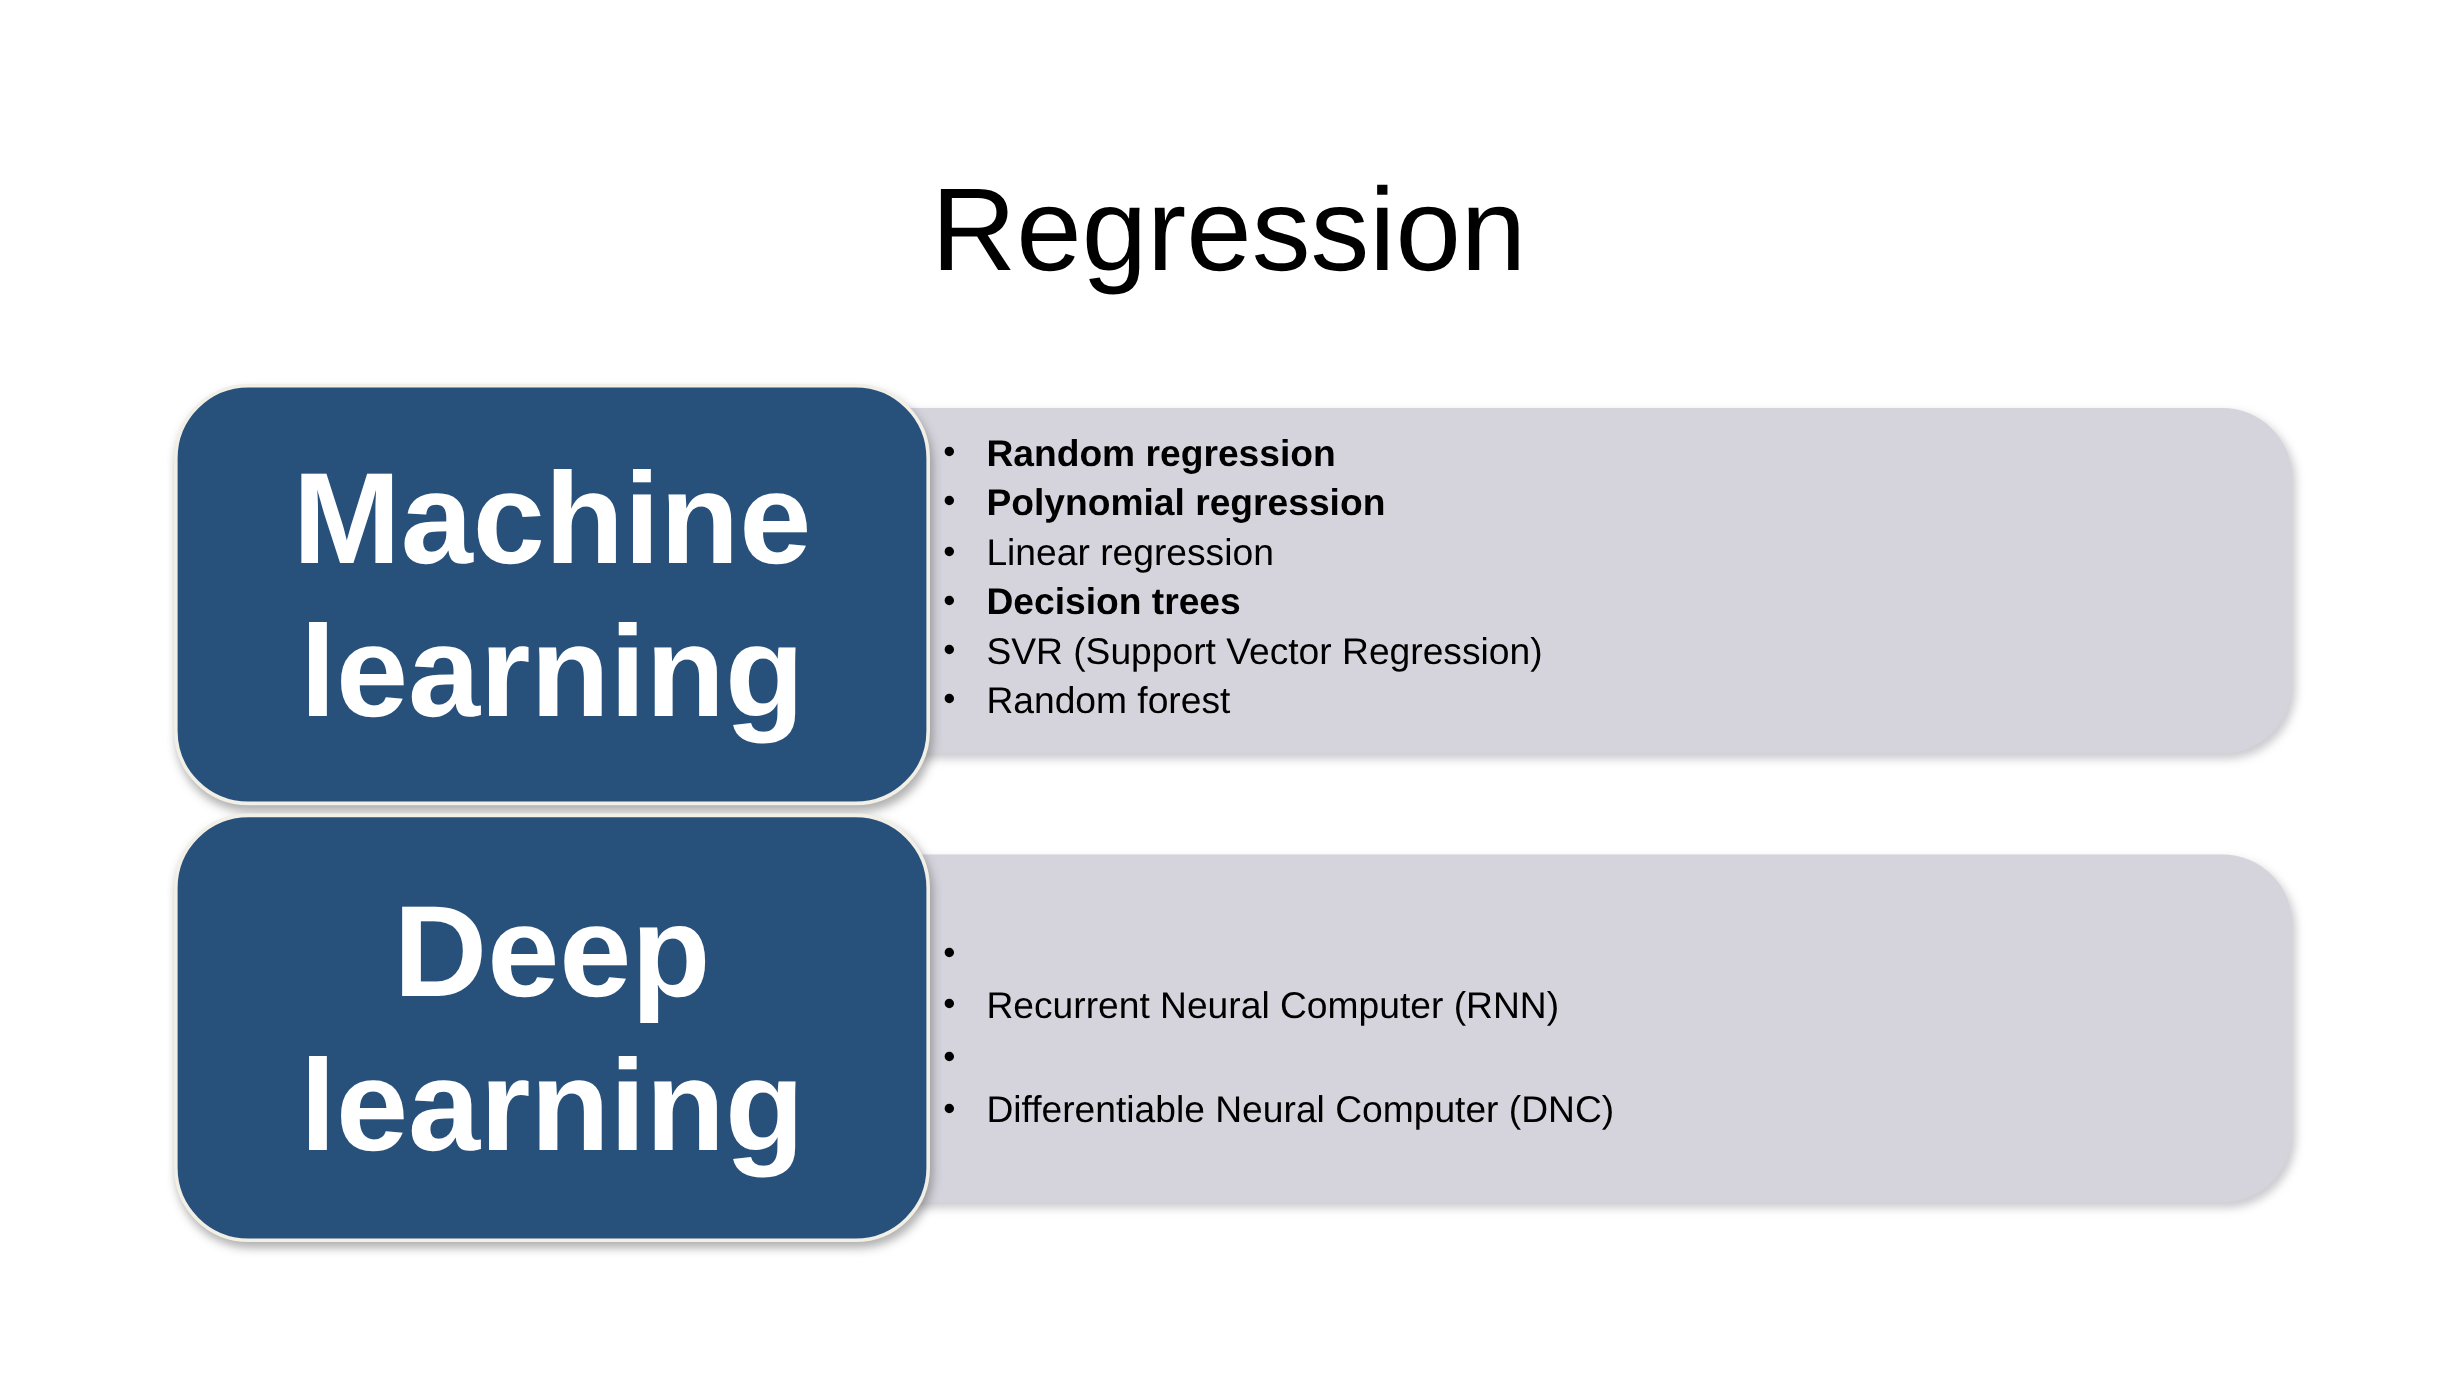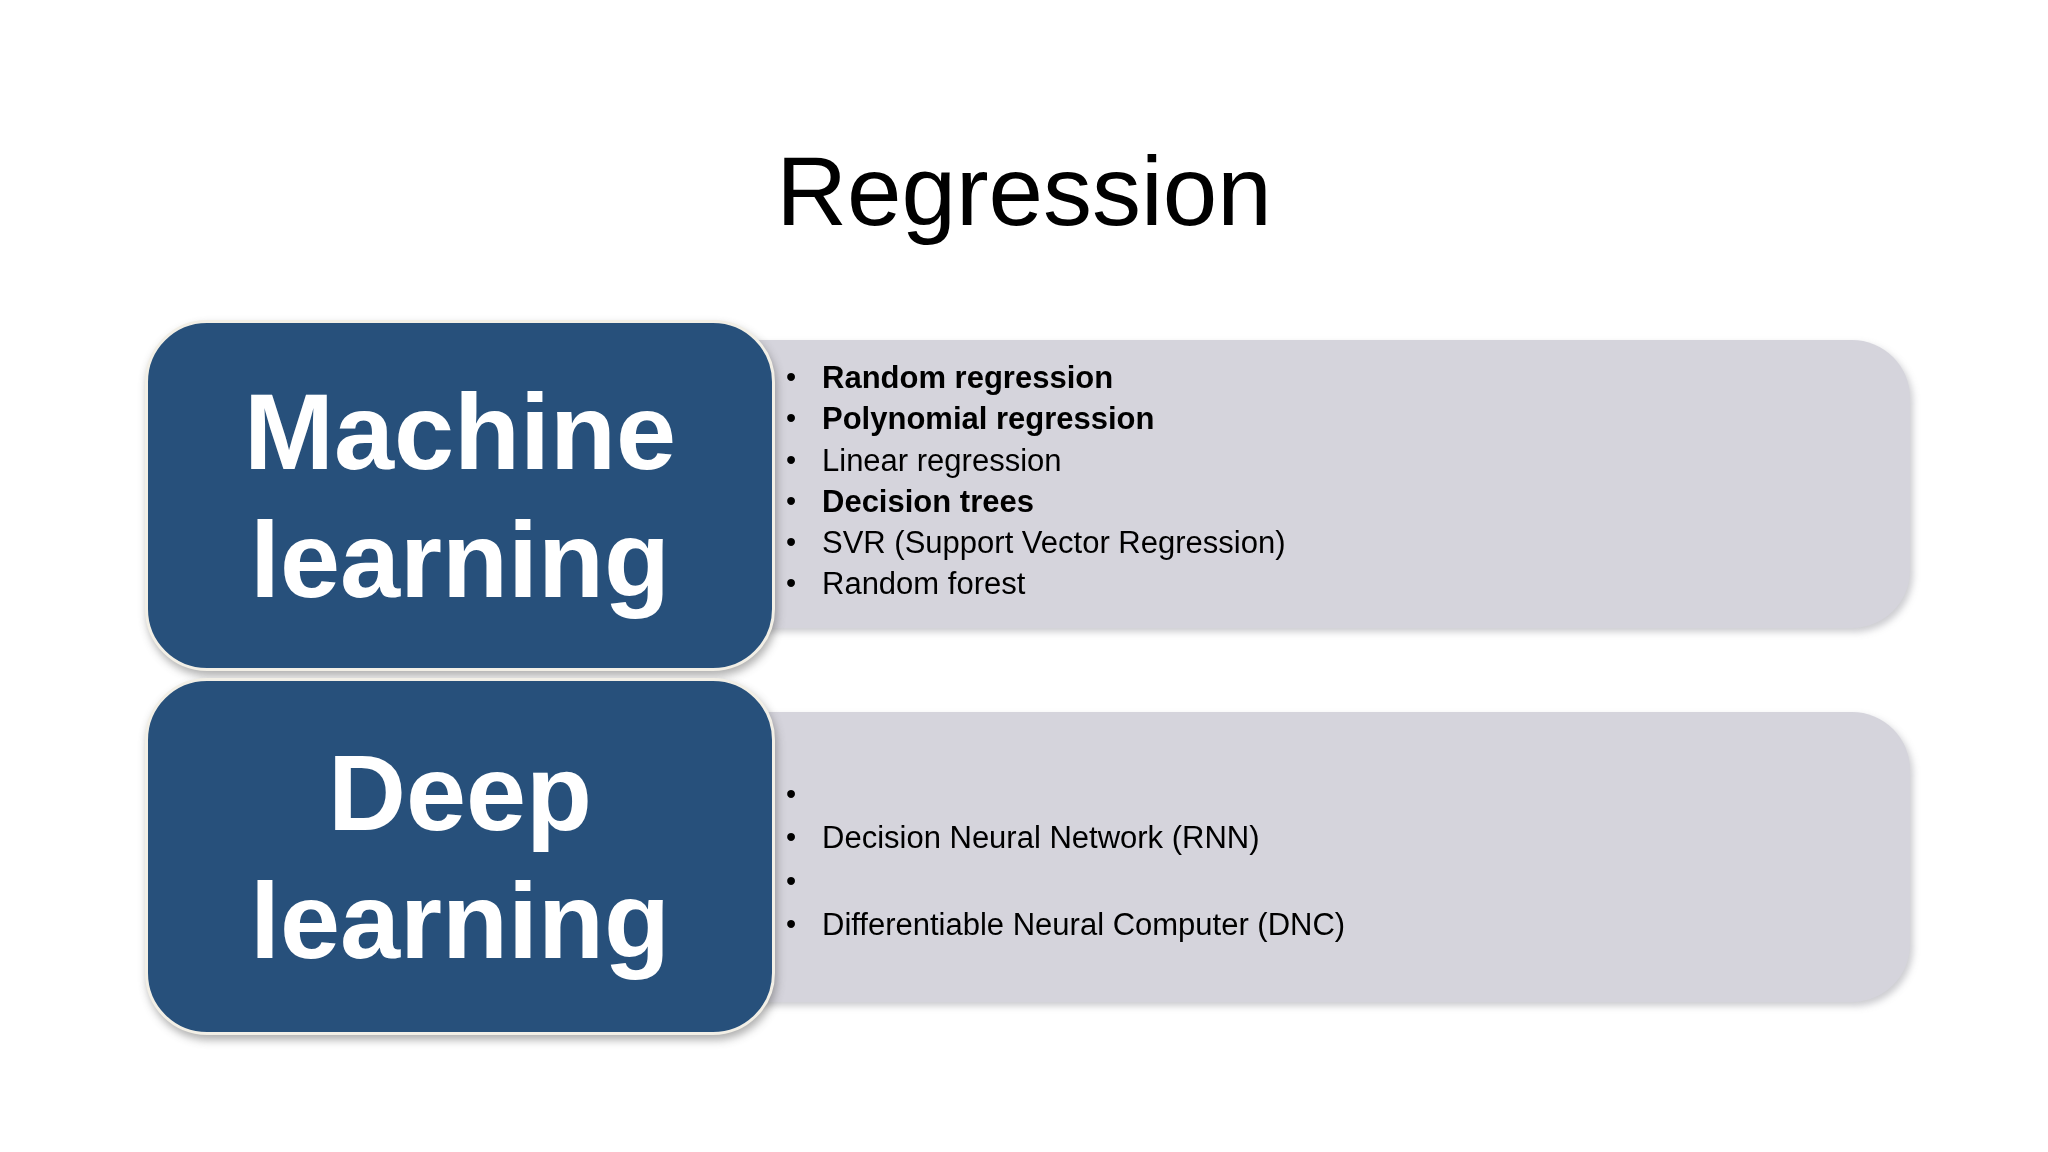--- a/index.html
+++ b/index.html
@@ -132,21 +132,21 @@
     <div class="panel panel2"></div>
     <div class="cat cat2">
       <span class="cat-label">Deep learning</span>
     </div>
     <ul class="list list2">
         <li class="bold">
           <span class="bullet">•</span>
         </li>
         <li>
           <span class="bullet">•</span>
-          <span class="item-text">Decision Neural Network (RNN)</span>
+          <span class="item-text">Recurrent Neural Computer (RNN)</span>
         </li>
         <li>
           <span class="bullet">•</span>
         </li>
         <li>
           <span class="bullet">•</span>
           <span class="item-text">Differentiable Neural Computer (DNC)</span>
         </li>
       </ul>
   </section>

